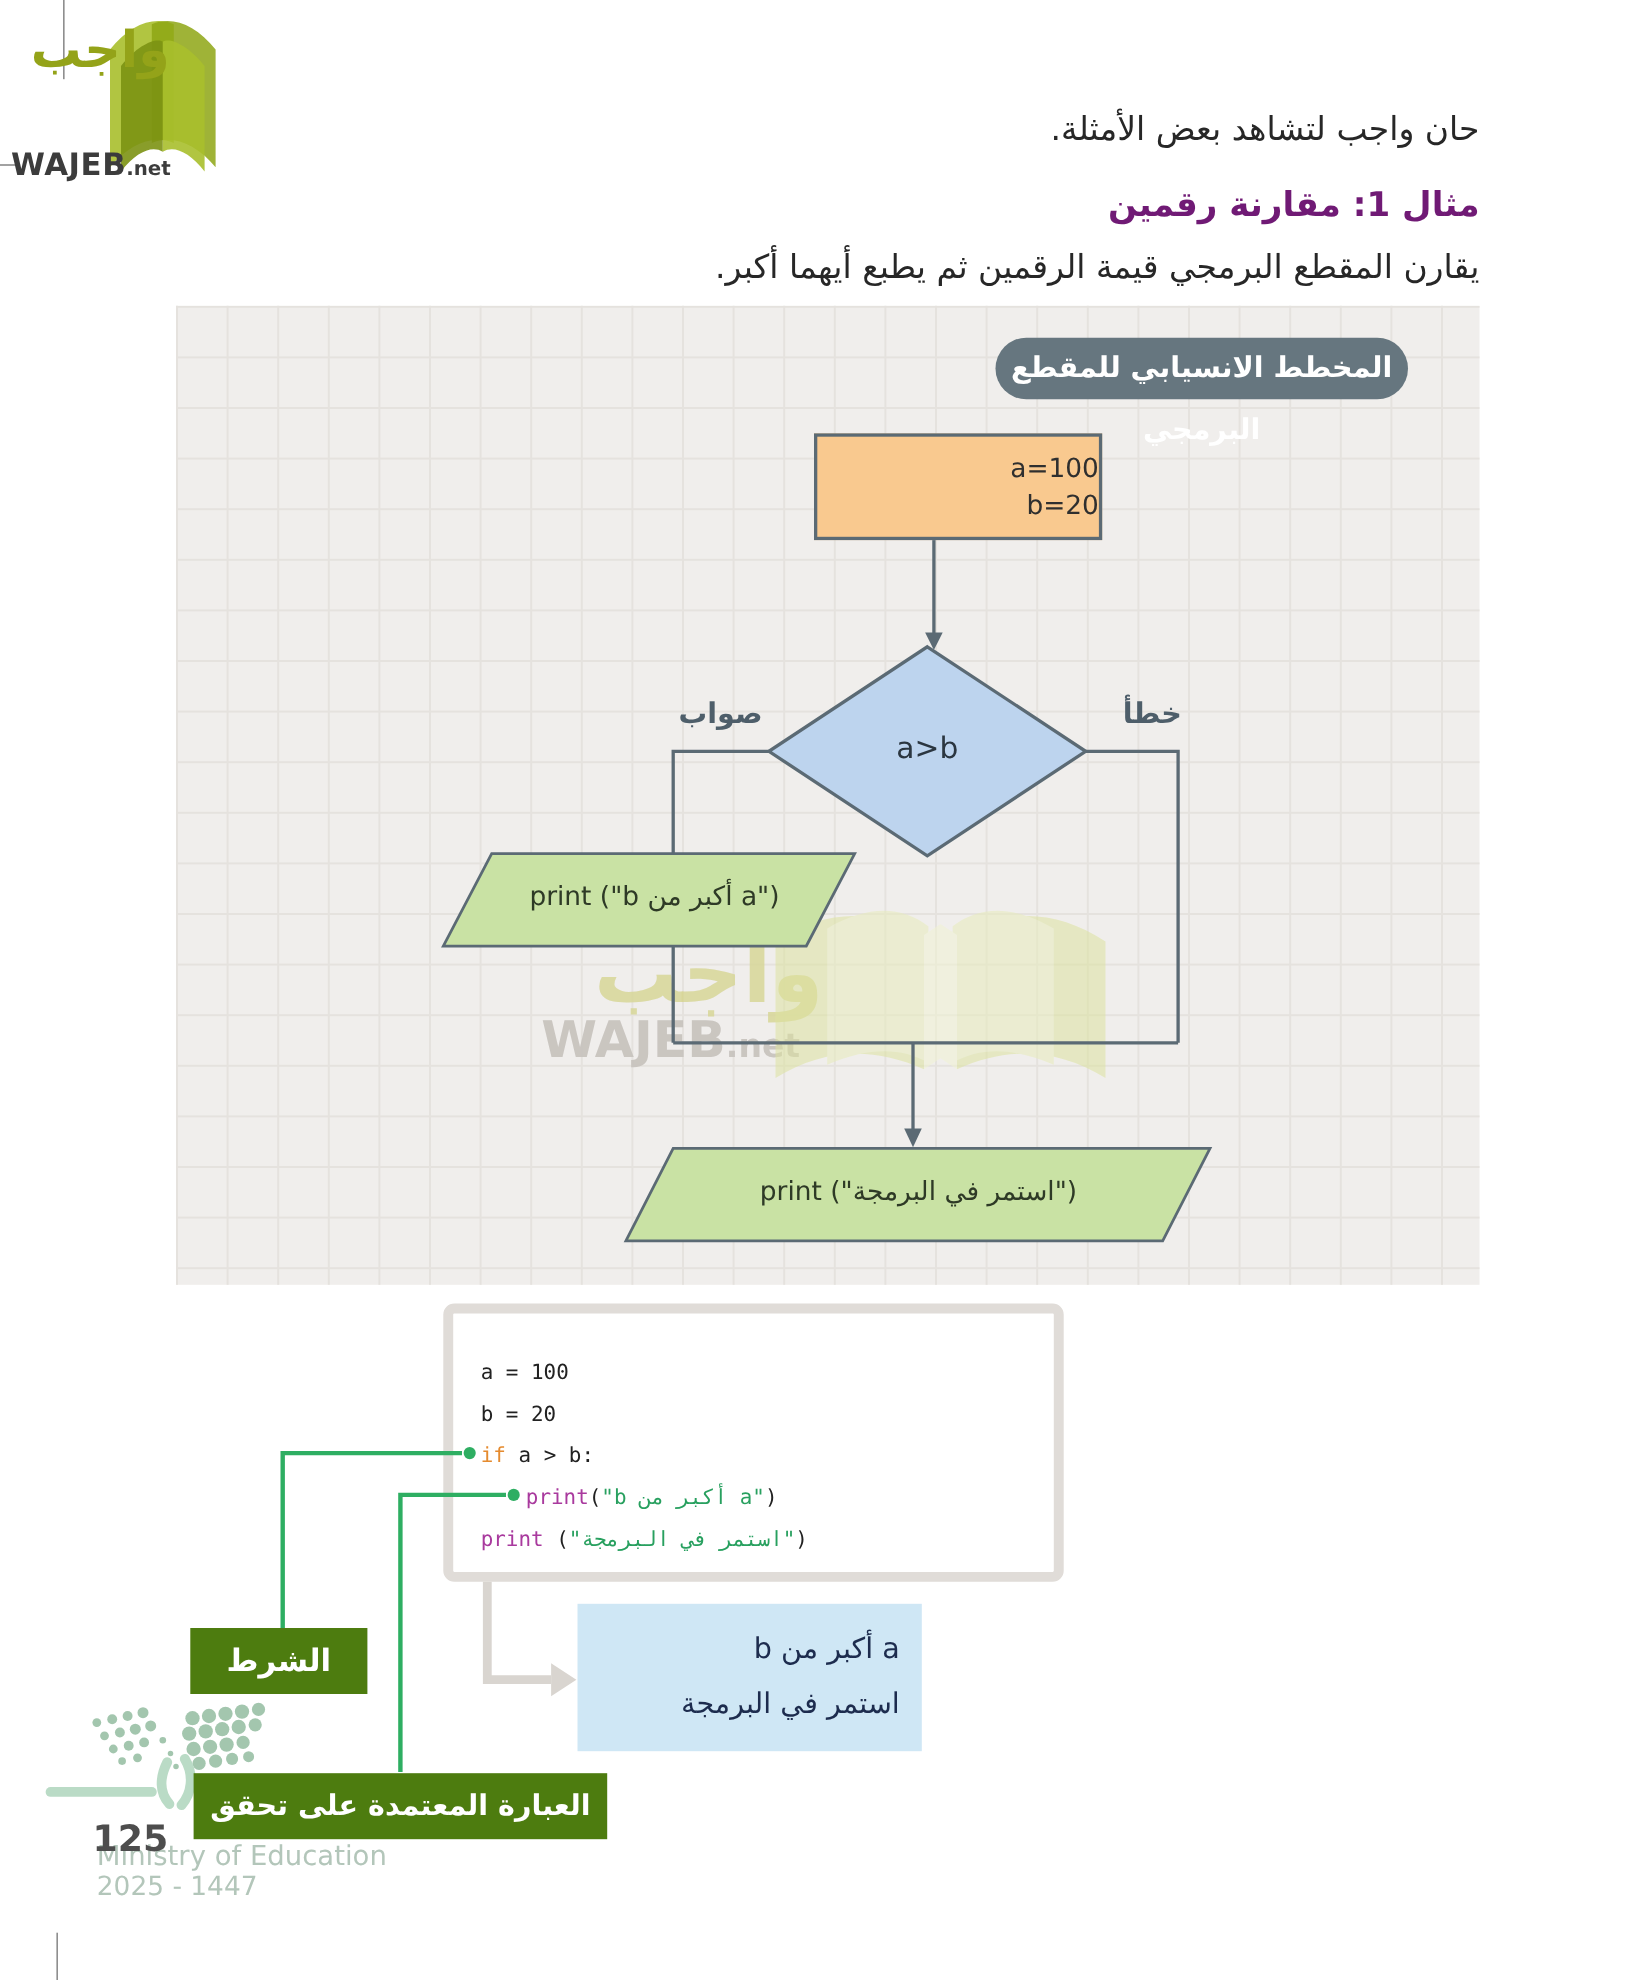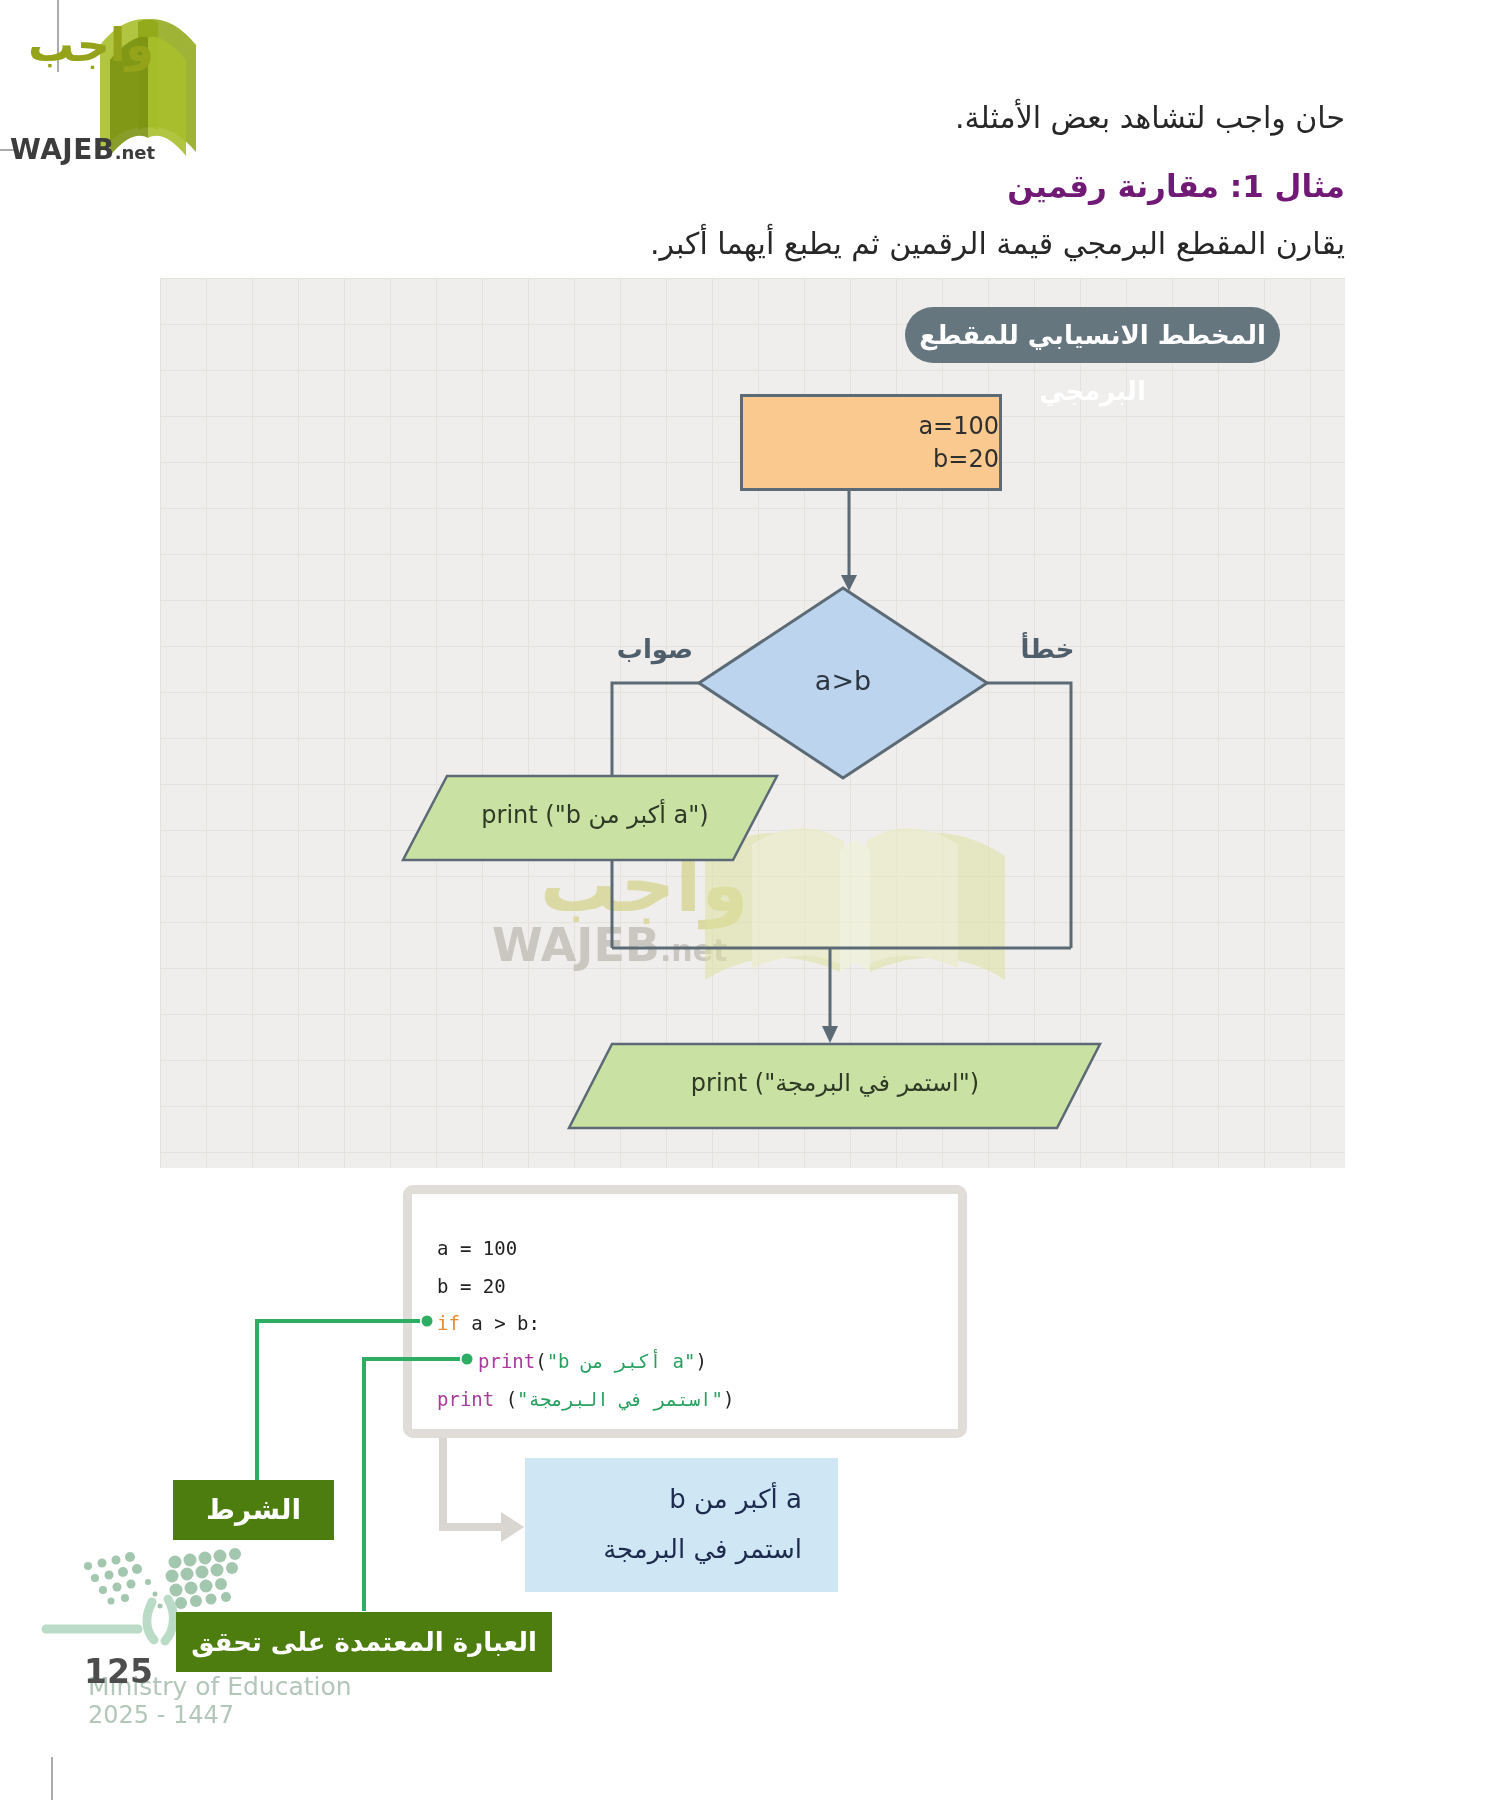--- a/index.html
+++ b/index.html
@@ -45,21 +45,21 @@
              font-size:19px;color:#222;z-index:4;line-height:28px;}
   .kw-if{color:#e58b2f;}
   .kw-print{color:#a93a9e;}
   .str{color:#28a05f;unicode-bidi:isolate;}
   
   .gbox{background:#4d7c0f;color:#fff;font-weight:bold;text-align:center;z-index:4;}
   .gbox1{left:173px;top:1480px;width:161px;height:60px;font-size:28px;line-height:60px;}
   .gbox2{left:176px;top:1612px;width:376px;height:60px;font-size:26px;line-height:60px;}
   
   .bluebox{left:525px;top:1458px;width:313px;height:134px;background:#cfe7f5;z-index:2;
-           box-sizing:border-box;padding:16px 36px 0 0;}
+           box-sizing:border-box;padding:16px 20px 0 0;}
   .bluebox div{direction:rtl;text-align:right;font-size:26px;color:#1d2c4e;line-height:50px;}
   
   .pagenum{left:84px;top:1652px;font-size:33px;font-weight:bold;color:#4d4d4d;z-index:5;}
   .ministry{left:88px;top:1672px;font-size:25px;color:#b3c6ba;z-index:4;}
   .years{left:88px;top:1701px;font-size:24px;color:#b3c6ba;z-index:4;}
 </style>
 </head>
 <body>
 
 <div class="page">

